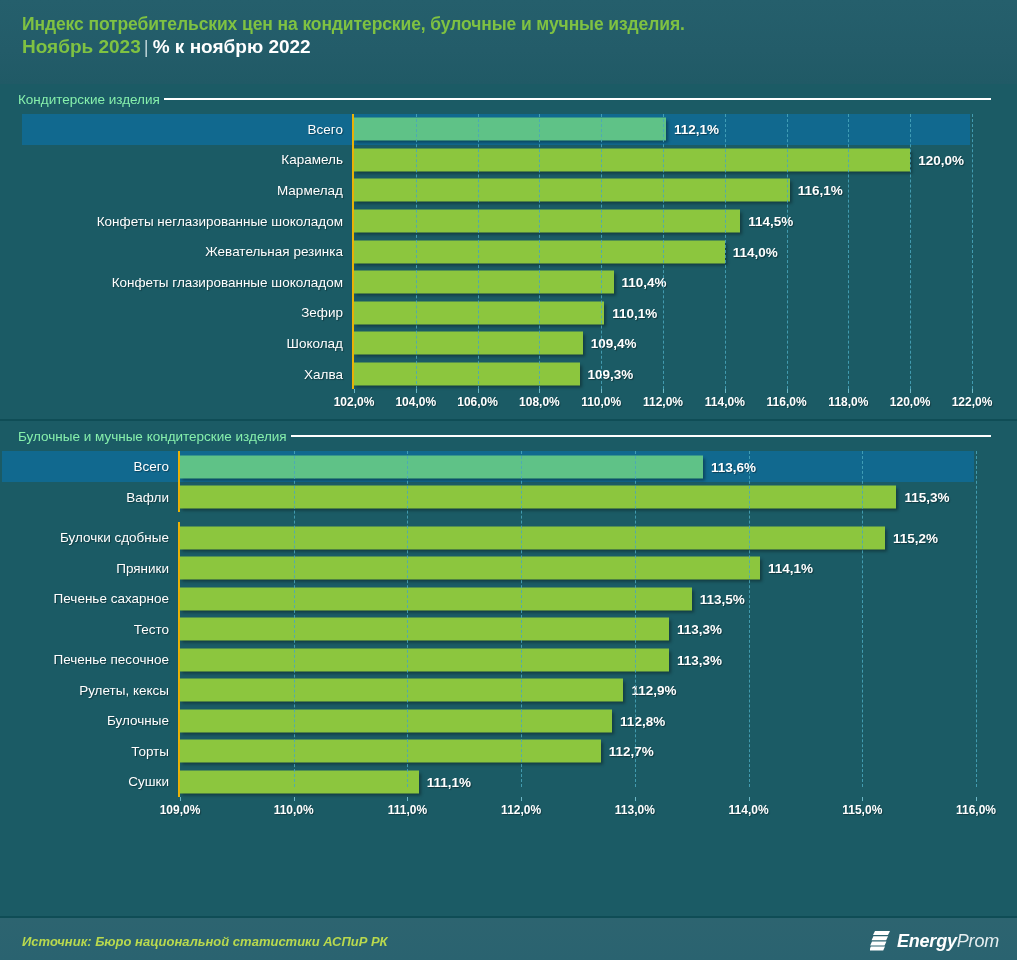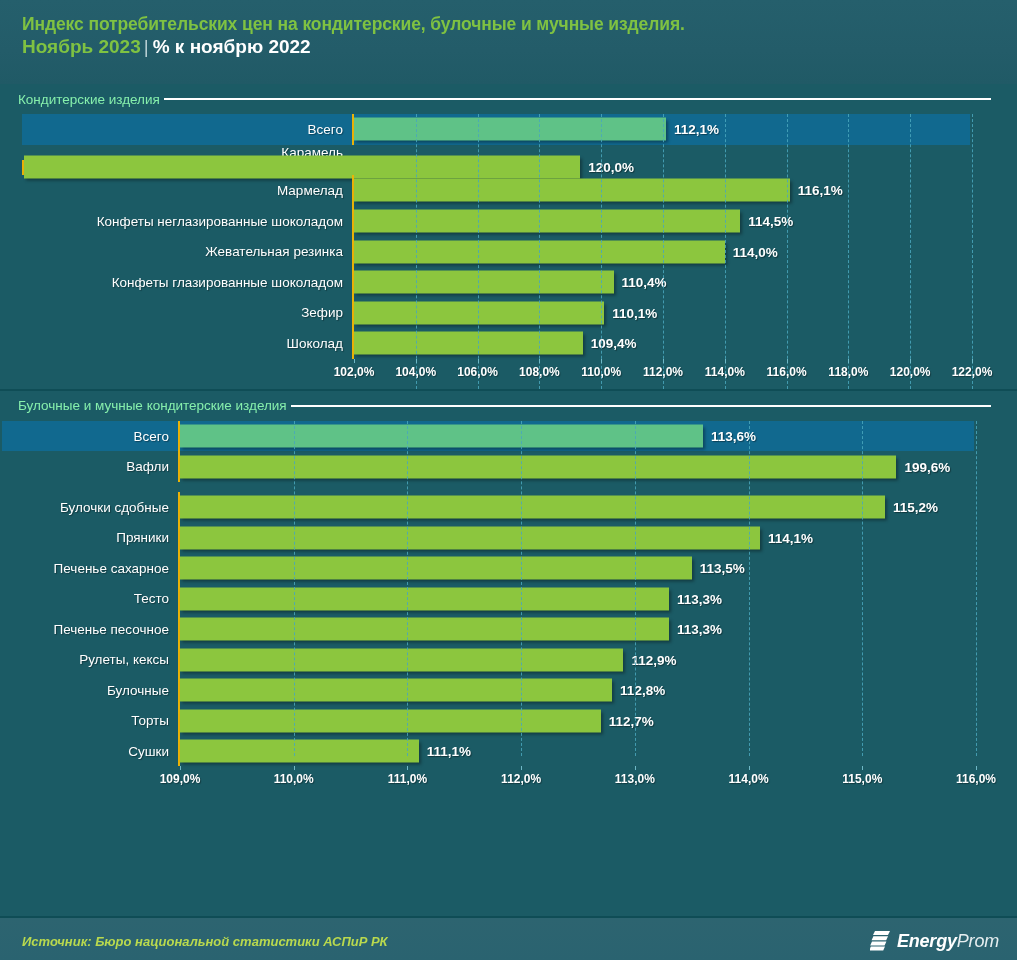--- a/index.html
+++ b/index.html
@@ -252,21 +252,21 @@
     </div>
     <div class="chart" id="chart-0" style="position: relative;">
         <div class="rows" style="padding-left: 22px; padding-right: 47px;">
           <div class="row total" style="height: 30.6px;">
             <div class="label-cell" style="width: 330px;">Всего</div>
             <div class="plot-cell">
               <div class="bar" style="width: 312.09px; height: 23px;"></div>
               <div class="bar-value" style="left: 320.09px;">112,1%</div>
             </div>
           </div>
-          <div class="row" style="height: 30.6px; flex-direction: column;">
+          <div class="row" style="height: 30.6px;">
             <div class="label-cell" style="width: 330px;">Карамель</div>
             <div class="plot-cell">
               <div class="bar" style="width: 556.2px; height: 23px;"></div>
               <div class="bar-value" style="left: 564.2px;">120,0%</div>
             </div>
           </div>
           <div class="row" style="height: 30.6px;">
             <div class="label-cell" style="width: 330px;">Мармелад</div>
             <div class="plot-cell">
               <div class="bar" style="width: 435.69px; height: 23px;"></div>
@@ -299,20 +299,27 @@
             <div class="plot-cell">
               <div class="bar" style="width: 250.29px; height: 23px;"></div>
               <div class="bar-value" style="left: 258.29px;">110,1%</div>
             </div>
           </div>
           <div class="row" style="height: 30.6px;">
             <div class="label-cell" style="width: 330px;">Шоколад</div>
             <div class="plot-cell">
               <div class="bar" style="width: 228.66px; height: 23px;"></div>
               <div class="bar-value" style="left: 236.66px;">109,4%</div>
+            </div>
+          </div>
+          <div class="row" style="height: 30.6px;">
+            <div class="label-cell" style="width: 330px;">Халва</div>
+            <div class="plot-cell">
+              <div class="bar" style="width: 225.57px; height: 23px;"></div>
+              <div class="bar-value" style="left: 233.57px;">109,3%</div>
             </div>
           </div>
         </div>
         <div class="grid" style="left: 354px; width: 618px; top: 0px; height: 275.4px;">
           <div class="gridline" style="left: 61.8px;"></div>
           <div class="gridline" style="left: 123.6px;"></div>
           <div class="gridline" style="left: 185.4px;"></div>
           <div class="gridline" style="left: 247.2px;"></div>
           <div class="gridline" style="left: 309px;"></div>
           <div class="gridline" style="left: 370.8px;"></div>
@@ -361,21 +368,21 @@
             <div class="label-cell" style="width: 176px;">Всего</div>
             <div class="plot-cell">
               <div class="bar" style="width: 523.086px; height: 23px;"></div>
               <div class="bar-value" style="left: 531.086px;">113,6%</div>
             </div>
           </div>
           <div class="row" style="height: 30.5px;">
             <div class="label-cell" style="width: 176px;">Вафли</div>
             <div class="plot-cell">
               <div class="bar" style="width: 716.4px; height: 23px;"></div>
-              <div class="bar-value" style="left: 724.4px;">199,6%</div>
+              <div class="bar-value" style="left: 724.4px;">115,3%</div>
             </div>
           </div>
           <div class="row" style="height: 30.5px; margin-top: 10px;">
             <div class="label-cell" style="width: 176px;">Булочки сдобные</div>
             <div class="plot-cell">
               <div class="bar" style="width: 705.029px; height: 23px;"></div>
               <div class="bar-value" style="left: 713.029px;">115,2%</div>
             </div>
           </div>
           <div class="row" style="height: 30.5px;">

